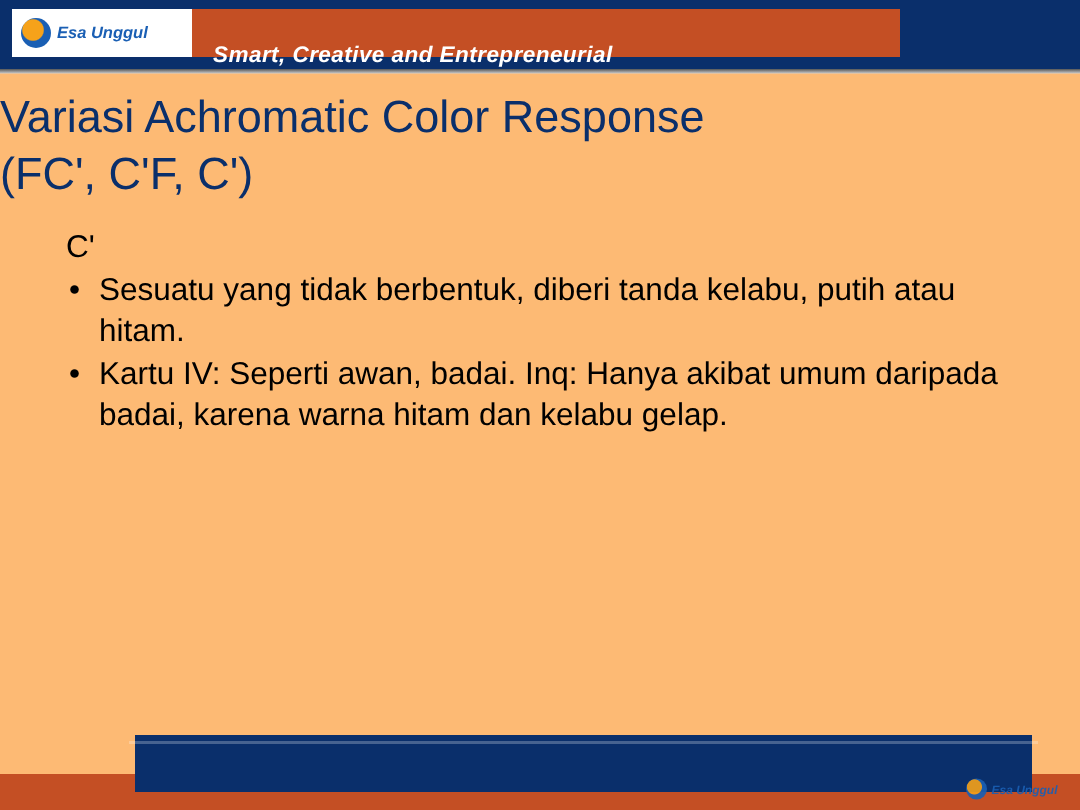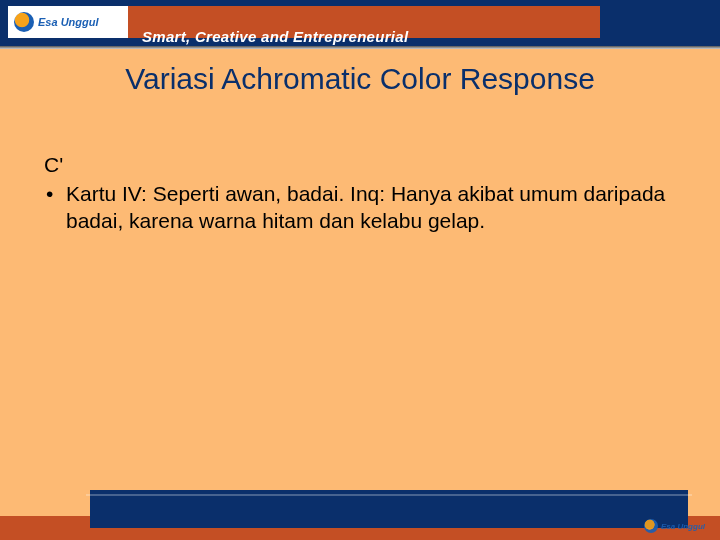--- a/index.html
+++ b/index.html
@@ -10,21 +10,21 @@
   
   .header-band { position: absolute; top: 0; left: 0; width: 100%; height: 46px; background: #0a2f6b; }
   .header-inner { position: absolute; top: 6px; left: 8px; right: 120px; height: 32px; background: #c44f24; display: flex; align-items: center; }
   .logo-box { width: 120px; height: 32px; background: #fff; display: flex; align-items: center; padding-left: 6px; gap: 4px; }
   .logo-swirl { width: 20px; height: 20px; border-radius: 50%; background: radial-gradient(circle at 40% 40%, #f6a21a 0 40%, #1a5fb4 45% 100%); }
   .logo-text { font-size: 11px; font-weight: bold; color: #1a5fb4; font-style: italic; }
   .tagline { color: #fff; font-style: italic; font-size: 15px; font-weight: bold; padding-left: 14px; letter-spacing: 0.3px; margin-top: 28px; }
   .header-underline { position: absolute; top: 46px; left: 0; width: 100%; height: 3px; background: linear-gradient(#555, #ccc); }
 
   
-  .title { position: absolute; top: 60px; left: 0; width: 100%; text-align: center; color: #0a2f6b; font-size: 30px; line-height: 1.25; }
+  .title { position: absolute; top: 60px; left: 0; width: 100%; color: #0a2f6b; font-size: 30px; line-height: 1.25; }
 
   
   .body { position: absolute; top: 152px; left: 44px; right: 44px; color: #000; font-size: 21px; line-height: 1.28; }
   .section-label { margin-bottom: 2px; }
   ul.bullets { list-style: none; padding-left: 0; }
   ul.bullets li { position: relative; padding-left: 22px; margin-bottom: 2px; }
   ul.bullets li::before { content: "•"; position: absolute; left: 2px; top: 0; }
 
   
   .bottom-band { position: absolute; left: 0; bottom: 0; width: 100%; height: 62px; }
@@ -46,25 +46,27 @@
         <div class="logo-swirl"></div>
         <div class="logo-text">Esa Unggul</div>
       </div>
       <div class="tagline">Smart, Creative and Entrepreneurial</div>
     </div>
   </div>
   <div class="header-underline"></div>
 
   <div class="title">
     <div>Variasi Achromatic Color Response</div>
+    <div>(FC', C'F, C')</div>
   </div>
 
   <div class="body">
     <div class="section-label">C'</div>
     <ul class="bullets">
+      <li><span>Sesuatu yang tidak berbentuk, diberi tanda kelabu, putih atau hitam.</span></li>
       <li><span>Kartu IV: Seperti awan, badai. Inq: Hanya akibat umum daripada badai, karena warna hitam dan kelabu gelap.</span></li>
     </ul>
   </div>
 
   <div class="bottom-band">
     <div class="bottom-orange"></div>
     <div class="bottom-navy"></div>
     <div class="corner-logo">
       <div class="mini-swirl"></div>
       <div class="mini-text">Esa Unggul</div>

